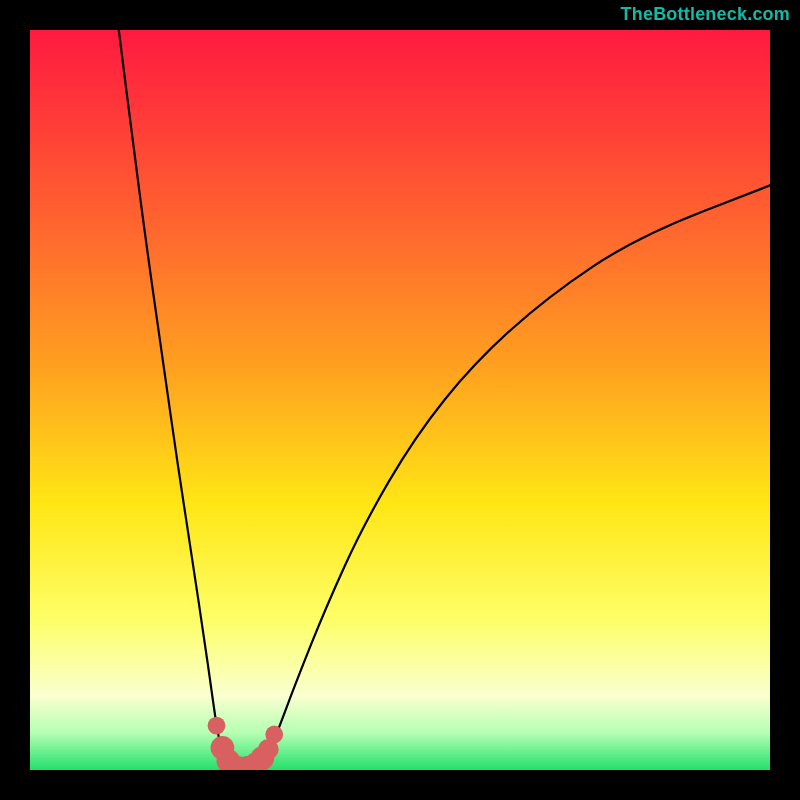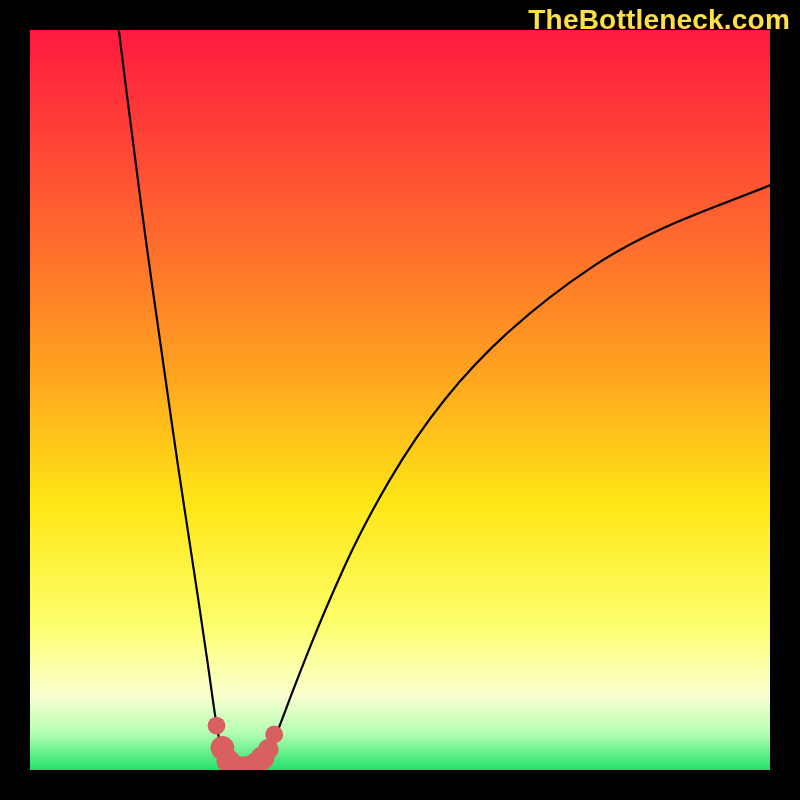--- a/index.html
+++ b/index.html
@@ -40,22 +40,22 @@
     position: absolute;
     left: 0;
     top: 0;
     width: 740px;
     height: 740px;
   }
   .attribution {
     position: absolute;
     top: 4px;
     right: 10px;
-    color: #fde047;
-    font-size: 28px;
+    color: #14b8a6;
+    font-size: 18px;
     font-weight: 600;
     letter-spacing: 0.2px;
   }
 </style>
 </head>
 <body>
 
 <div class="frame">
 
   <div class="plot-area">

